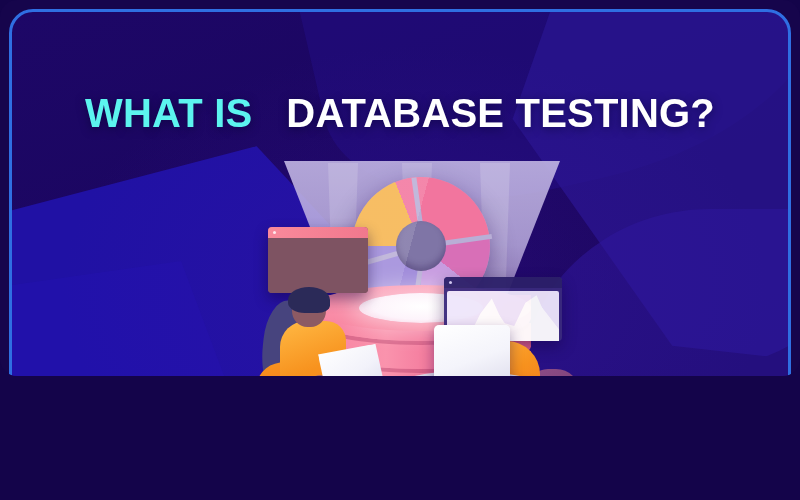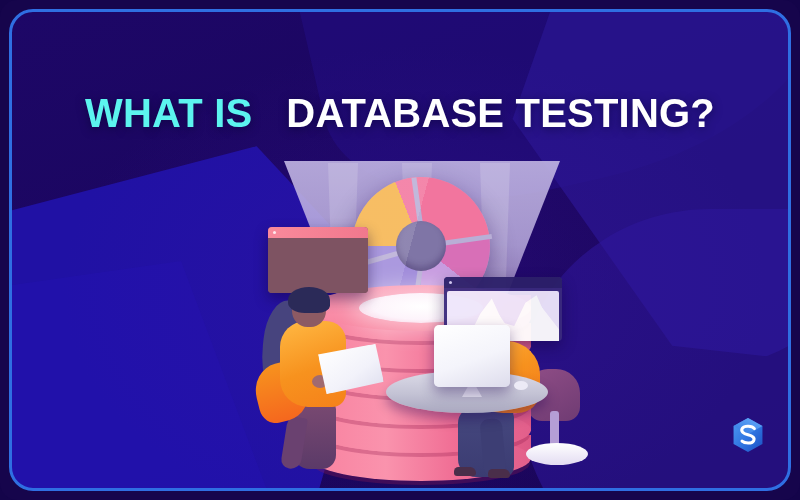--- a/index.html
+++ b/index.html
@@ -4,21 +4,21 @@
 <title>What is Database Testing</title>
 <style>
   html,body{margin:0;padding:0;background:#14044a;}
   body{
     font-family:"Liberation Sans", sans-serif;
     -webkit-font-smoothing:antialiased;
   }
   #banner{
     position:relative;
     width:800px;
-    height:500px;
+    height:376px;
     overflow:hidden;
     background:#16054c;
     border-radius:17px;
   }
   
   .frame{
     position:absolute;
     left:9px; top:9px;
     width:782px; height:482px;
     border:3px solid #2f6fe2;

